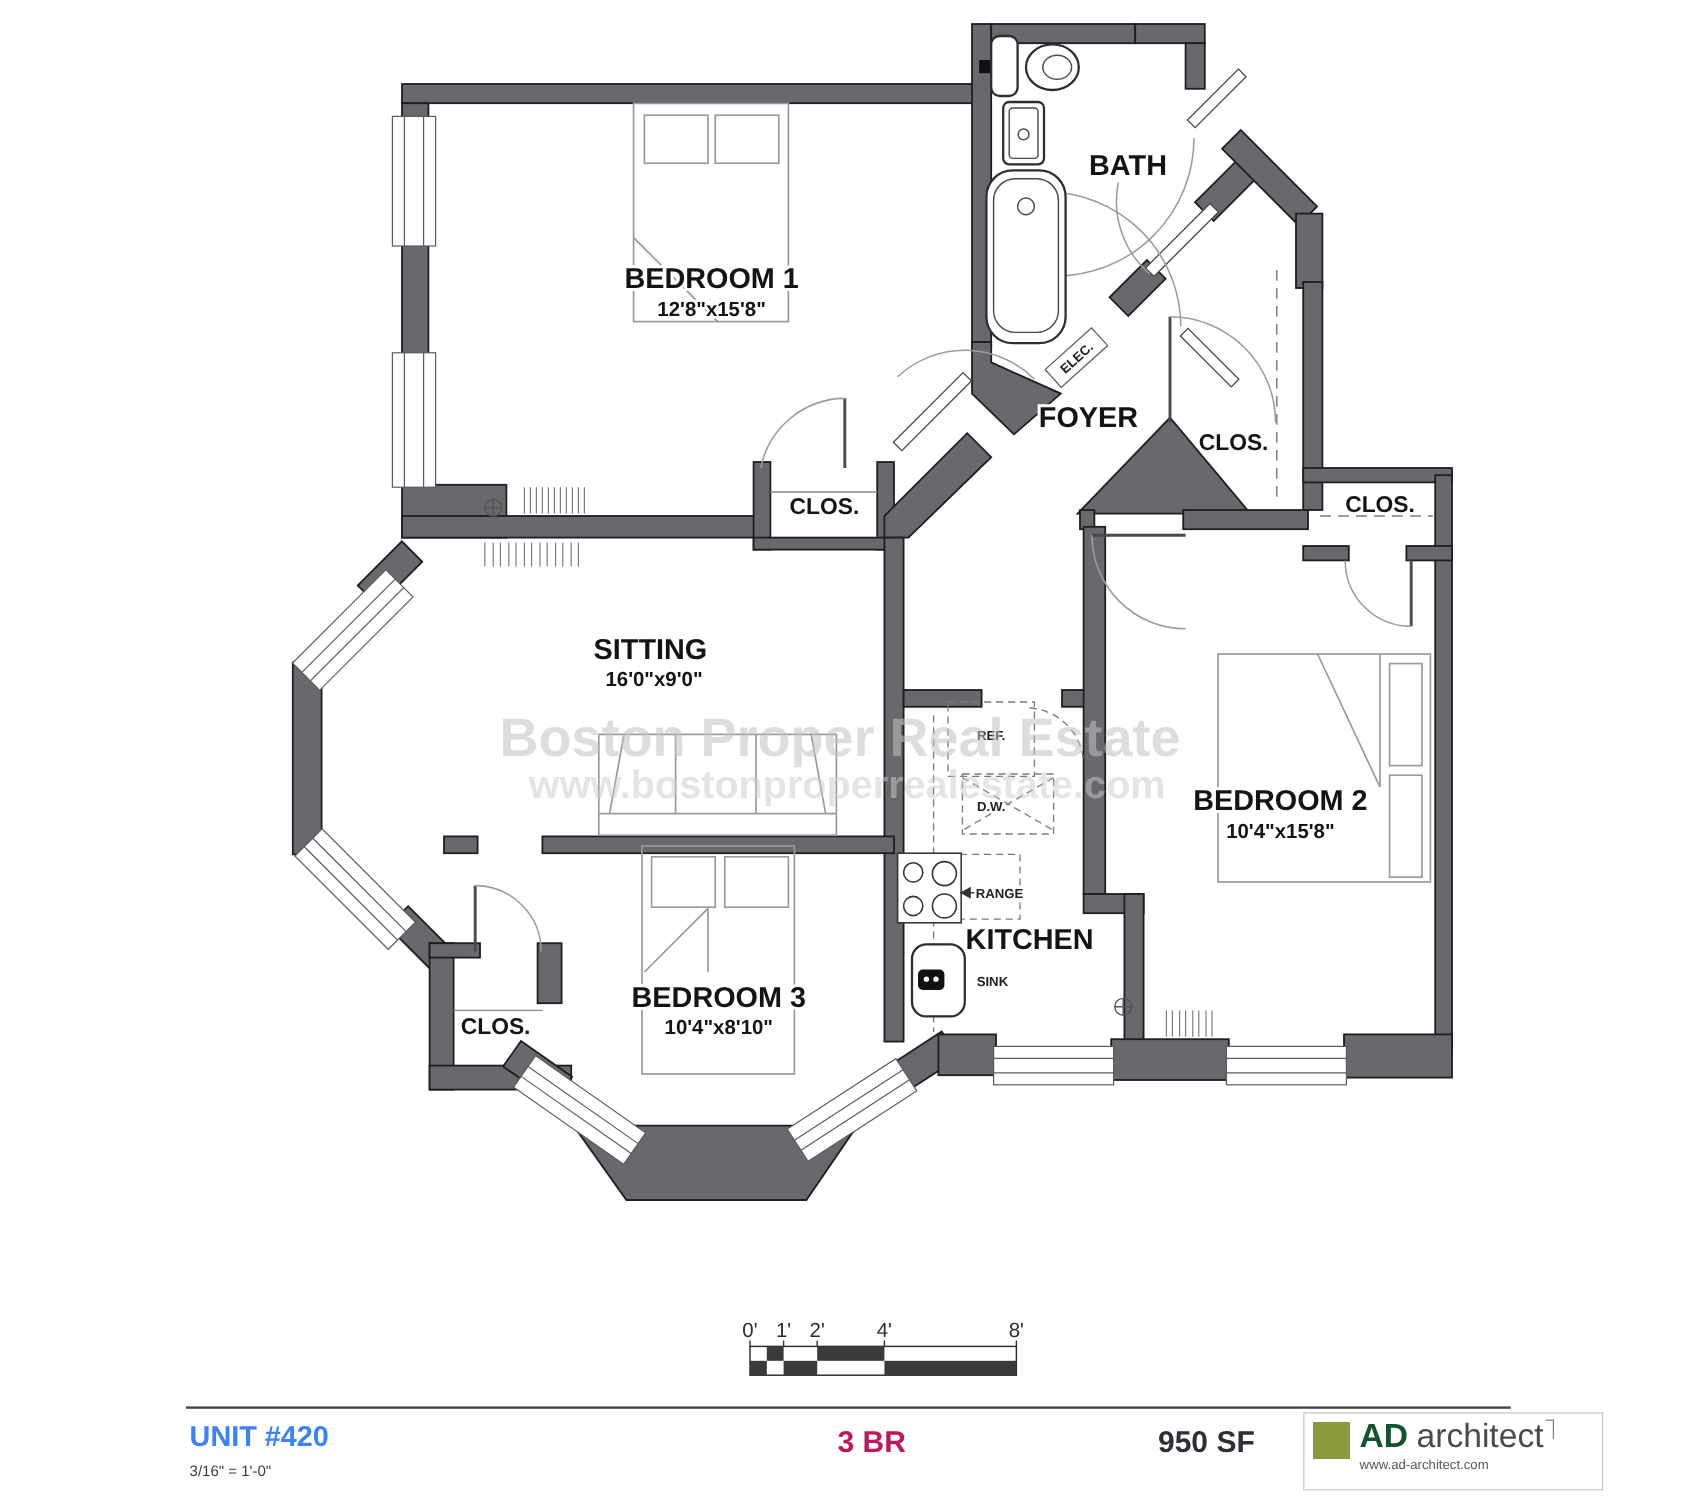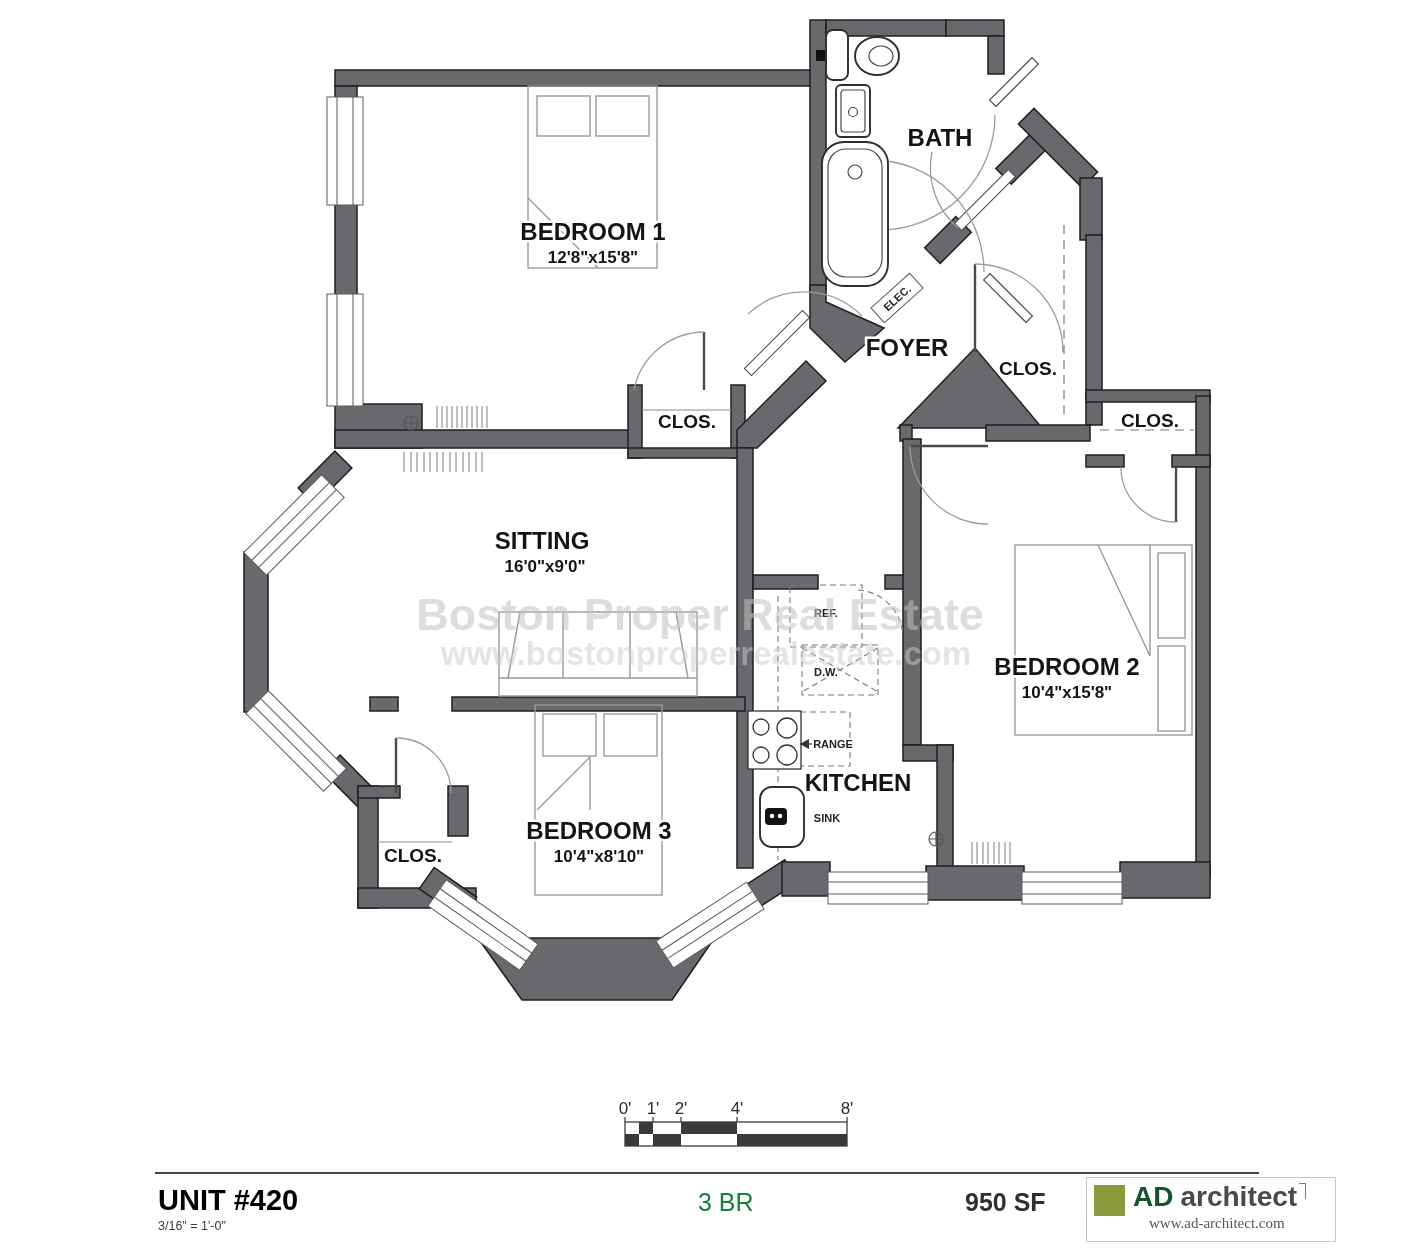--- a/index.html
+++ b/index.html
@@ -26,33 +26,33 @@
   .win{fill:#fff;stroke:#5a5a5a;stroke-width:1;}
   .winline{stroke:#5a5a5a;stroke-width:1;fill:none;}
   .dash{fill:none;stroke:#7a7a7a;stroke-width:1.1;stroke-dasharray:6 4;}
   .rod{fill:none;stroke:#7a7a7a;stroke-width:1.2;stroke-dasharray:9 6;}
   .hatch{stroke:#7d7d7d;stroke-width:1;fill:none;}
   .wm1{font-size:45px;font-weight:bold;fill:#c3c3c3;opacity:.55;text-anchor:middle;}
   .wm2{font-size:33px;font-weight:bold;fill:#cbcbcb;opacity:.5;text-anchor:middle;}
   .tick-lbl{font-size:17px;fill:#2b2b2b;text-anchor:middle;}
   
   .rule{position:absolute;left:155px;top:1172px;width:1104px;height:2px;background:#47474a;}
-  .unit{position:absolute;left:158px;top:1184px;font-size:29px;font-weight:bold;color:#000000;}
+  .unit{position:absolute;left:158px;top:1184px;font-size:24px;font-weight:bold;color:#3b82f6;}
   .scalenote{position:absolute;left:158px;top:1219px;font-size:12.5px;color:#3a3a3c;}
-  .br{position:absolute;left:698px;top:1188px;font-size:25px;font-weight:normal;color:#15803d;}
+  .br{position:absolute;left:698px;top:1188px;font-size:25px;font-weight:bold;color:#be185d;}
   .sf{position:absolute;left:936px;top:1188px;font-size:25px;font-weight:bold;color:#2e2f35;margin-left:29px;}
   .logobox{position:absolute;left:1086px;top:1177px;width:248px;height:63px;
            border:1px solid #c6c6c6;background:#fff;}
   .logosq{position:absolute;left:7px;top:7px;}
   .logoline{position:absolute;left:46px;top:3px;white-space:nowrap;}
   .logo-ad{font-size:28px;font-weight:bold;color:#14532d;}
-  .logo-arch{font-size:28px;color:#4a4a4e;margin-left:7px;font-weight:bold;}
+  .logo-arch{font-size:28px;color:#4a4a4e;margin-left:7px;}
   .logo-corner{display:inline-block;width:6px;height:15px;border-top:1.5px solid #7a7a7a;
                border-right:1.5px solid #7a7a7a;margin-left:2px;vertical-align:top;margin-top:2px;}
-  .logourl{position:absolute;left:62px;top:37px;font-size:15px;color:#55565a;font-family:Liberation Serif, serif;}
+  .logourl{position:absolute;left:46px;top:37px;font-size:11px;color:#55565a;}
 </style>
 </head>
 <body>
 
 <div class="page">
 
 <svg width="1410" height="1248" viewBox="0 0 1410 1248">
 
   <g class="wall" fill="#67696c">
 

